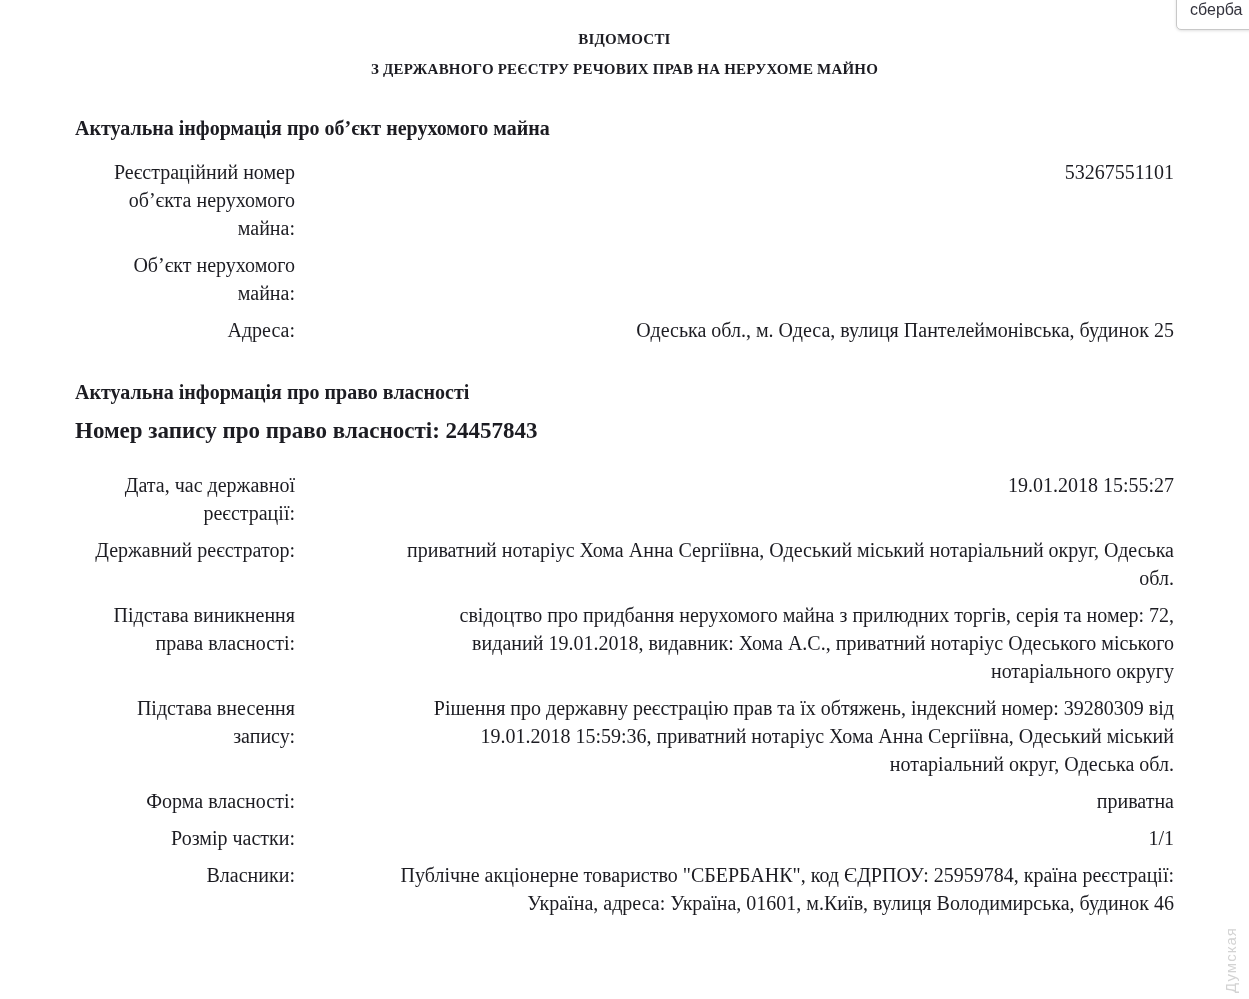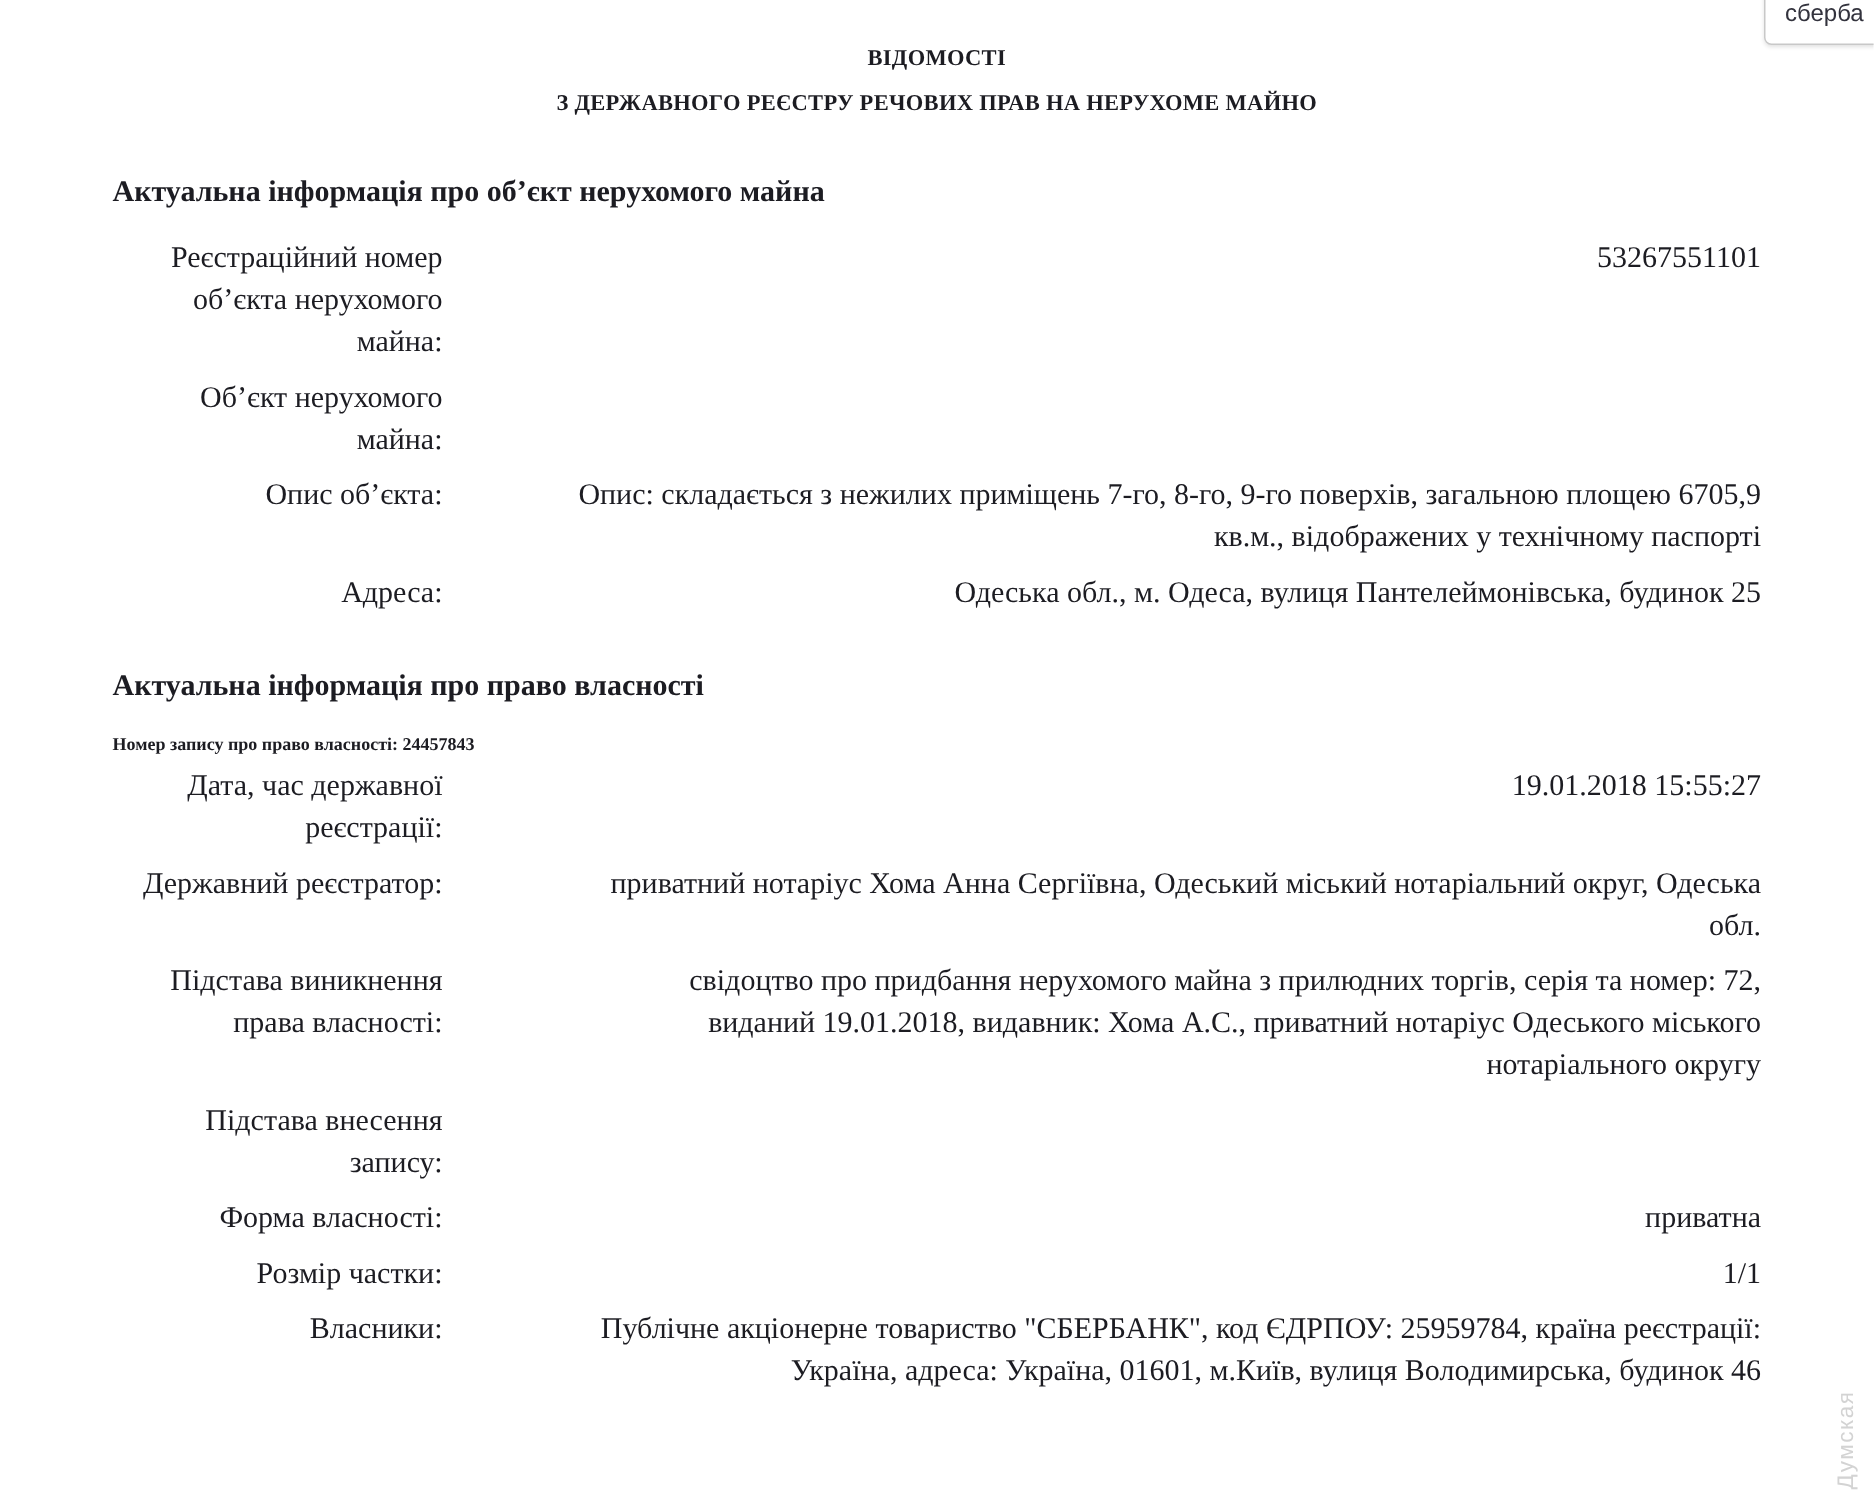--- a/index.html
+++ b/index.html
@@ -27,24 +27,24 @@
   .section-heading {
     font-weight: bold;
     font-size: 20px;
     line-height: 28px;
     margin: 0;
   }
   .section-heading.first { margin-top: 30px; margin-bottom: 16px; }
   .section-heading.second { margin-top: 34px; margin-bottom: 0; }
   .record-line {
     font-weight: bold;
-    font-size: 12px;
+    font-size: 23px;
     line-height: 28px;
     margin-top: 11px;
-    margin-bottom: 0;
+    margin-bottom: 26px;
   }
   .row {
     display: flex;
     align-items: flex-start;
     line-height: 28px;
     margin-bottom: 9px;
     text-align: right;
   }
   .label {
     width: 310px;
@@ -98,24 +98,20 @@
 
   <div class="row">
     <div class="label">Реєстраційний номер об’єкта нерухомого майна:</div>
     <div class="value">53267551101</div>
   </div>
 
   <div class="row">
     <div class="label">Об’єкт нерухомого майна:</div>
   </div>
 
-  <div class="row">
-    <div class="label">Опис об’єкта:</div>
-    <div class="value">Опис: складається з нежилих приміщень 7-го, 8-го, 9-го поверхів, загальною площею 6705,9 кв.м., відображених у технічному паспорті</div>
-  </div>
 
   <div class="row">
     <div class="label">Адреса:</div>
     <div class="value">Одеська обл., м. Одеса, вулиця Пантелеймонівська, будинок 25</div>
   </div>
 
   <h2 class="section-heading second">Актуальна інформація про право власності</h2>
 
   <div class="record-line">Номер запису про право власності: 24457843</div>
 
@@ -129,20 +125,21 @@
     <div class="value">приватний нотаріус Хома Анна Сергіївна, Одеський міський нотаріальний округ, Одеська обл.</div>
   </div>
 
   <div class="row">
     <div class="label">Підстава виникнення права власності:</div>
     <div class="value">свідоцтво про придбання нерухомого майна з прилюдних торгів, серія та номер: 72, виданий 19.01.2018, видавник: Хома А.С., приватний нотаріус Одеського міського нотаріального округу</div>
   </div>
 
   <div class="row">
     <div class="label">Підстава внесення запису:</div>
+    <div class="value">Рішення про державну реєстрацію прав та їх обтяжень, індексний номер: 39280309 від 19.01.2018 15:59:36, приватний нотаріус Хома Анна Сергіївна, Одеський міський нотаріальний округ, Одеська обл.</div>
   </div>
 
   <div class="row">
     <div class="label">Форма власності:</div>
     <div class="value">приватна</div>
   </div>
 
   <div class="row">
     <div class="label">Розмір частки:</div>
     <div class="value">1/1</div>

